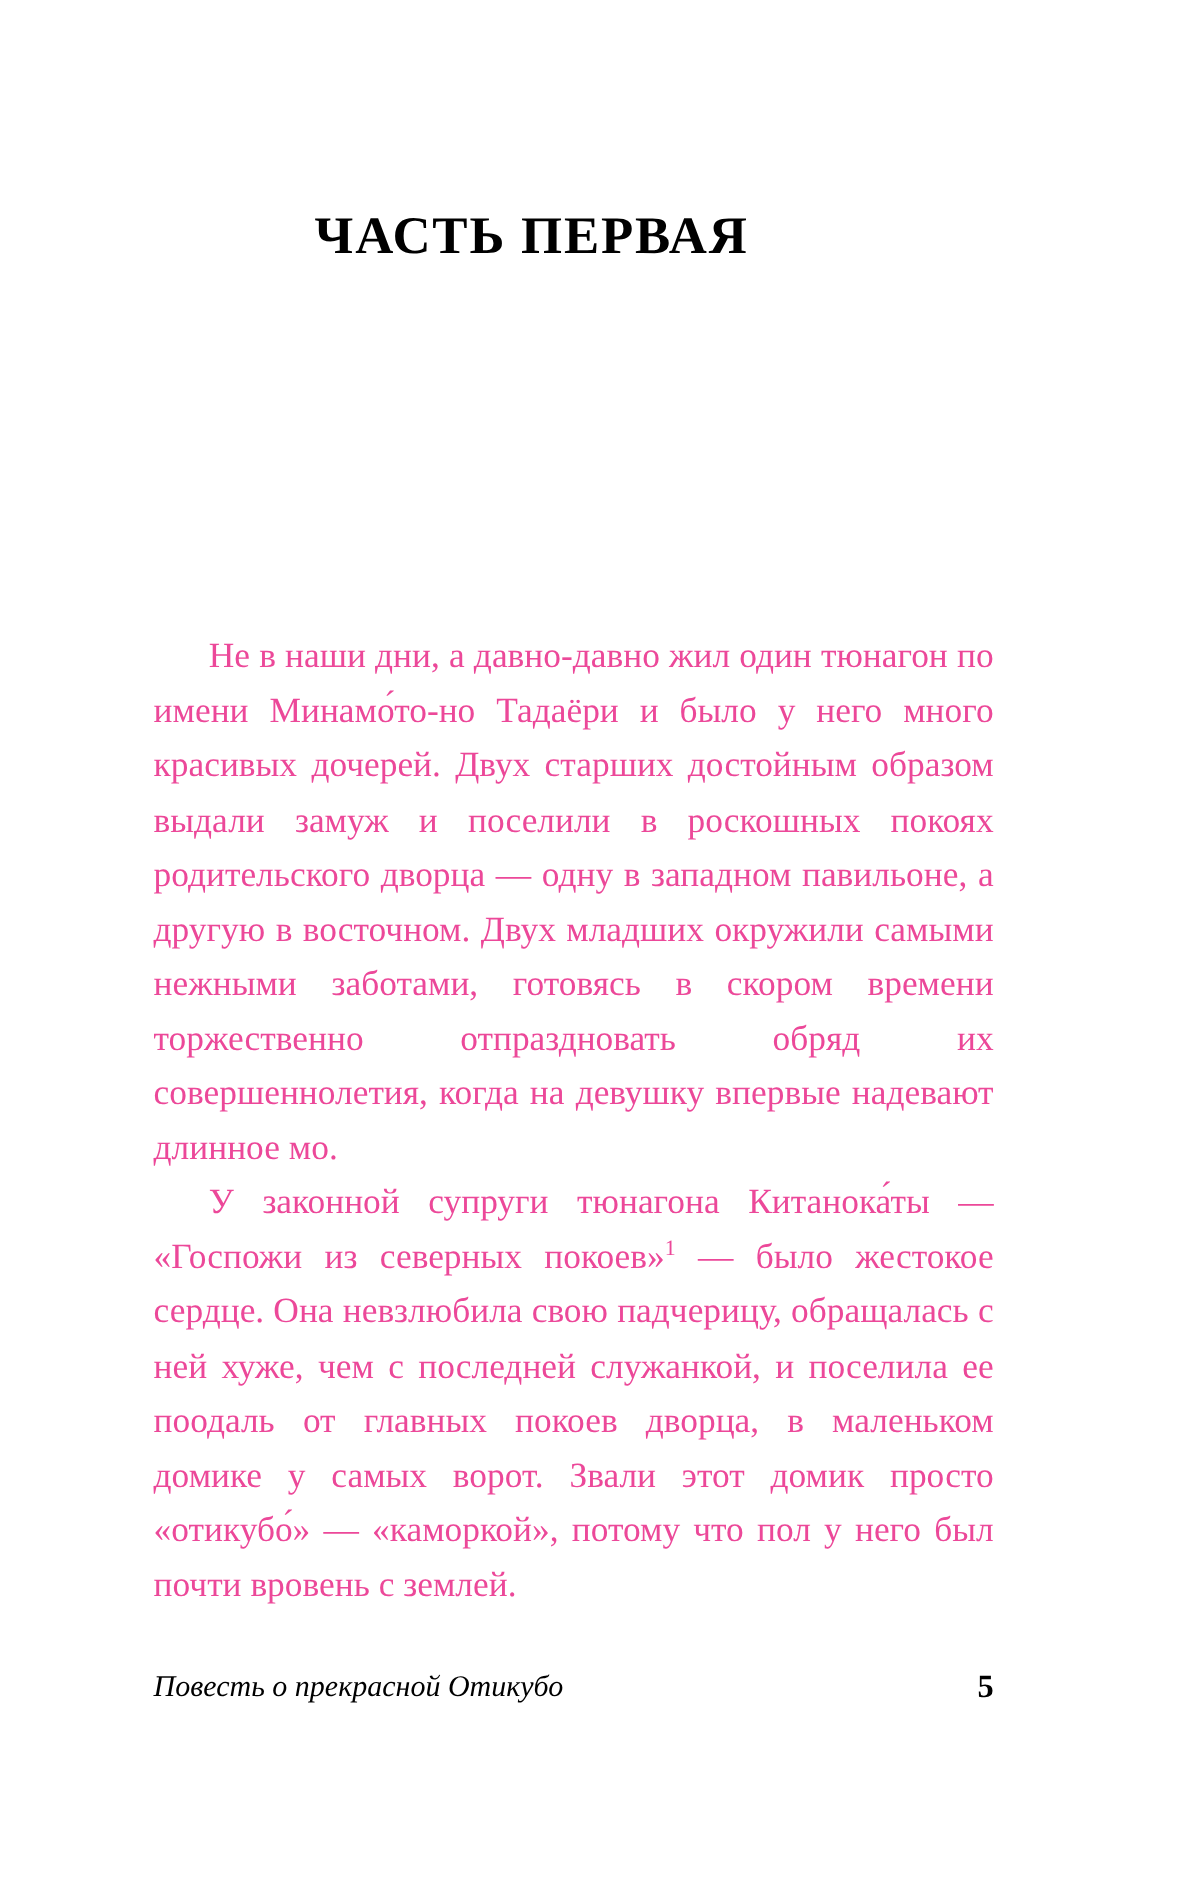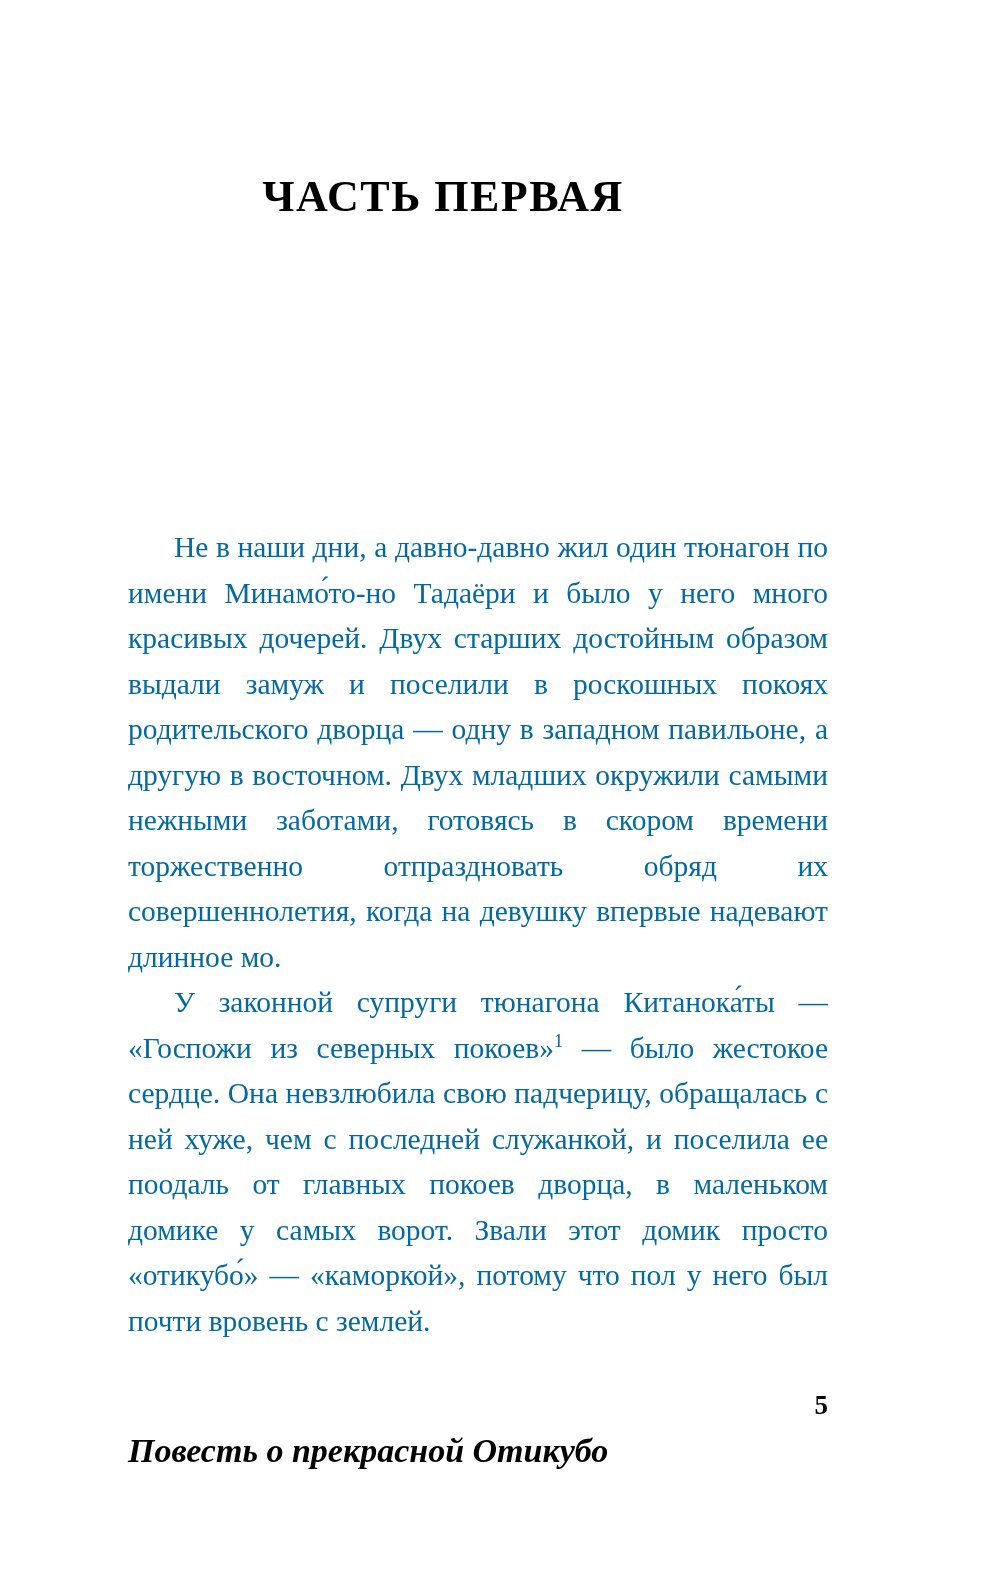--- a/index.html
+++ b/index.html
@@ -40,21 +40,21 @@
   .body-text {
     position: absolute;
     left: 128px;
     top: 525px;
     width: 700px;
     font-family: "Liberation Serif", serif;
     font-size: 29.5px;
     line-height: 45.5px;
     text-align: justify;
     text-justify: inter-word;
-    color: #0369a1;
+    color: #ec4899;
     hyphens: manual;
   }
   .body-text p {
     margin: 0;
     text-indent: 46px;
   }
   sup {
     font-size: 0.62em;
     vertical-align: super;
     line-height: 0;
@@ -65,25 +65,24 @@
     top: 1392px;
     width: 700px;
     height: 40px;
   }
   .footer-title {
     position: absolute;
     left: 0;
     top: 0;
     font-family: "Liberation Serif", serif;
     font-style: italic;
-    font-weight: 700;
-    font-size: 34px;
+    font-weight: 400;
+    font-size: 25px;
     color: #000;
     white-space: nowrap;
-    margin-top: 40px;
   }
   .footer-page {
     position: absolute;
     right: 0;
     top: -2px;
     font-family: "Liberation Serif", serif;
     font-weight: 700;
     font-size: 27px;
     color: #000;
   }

